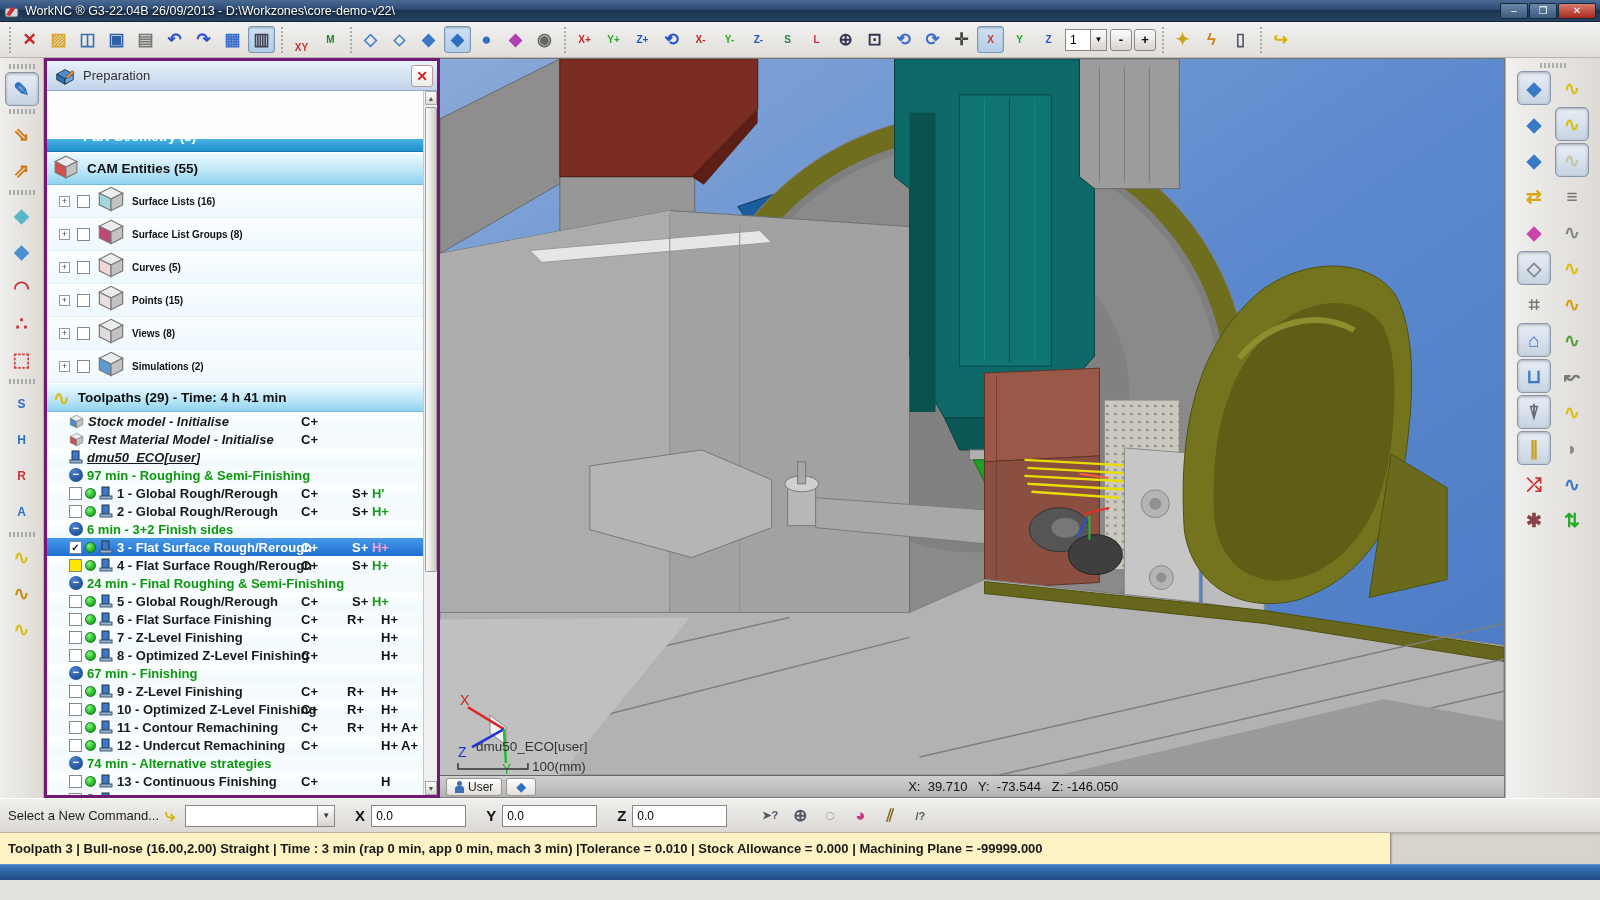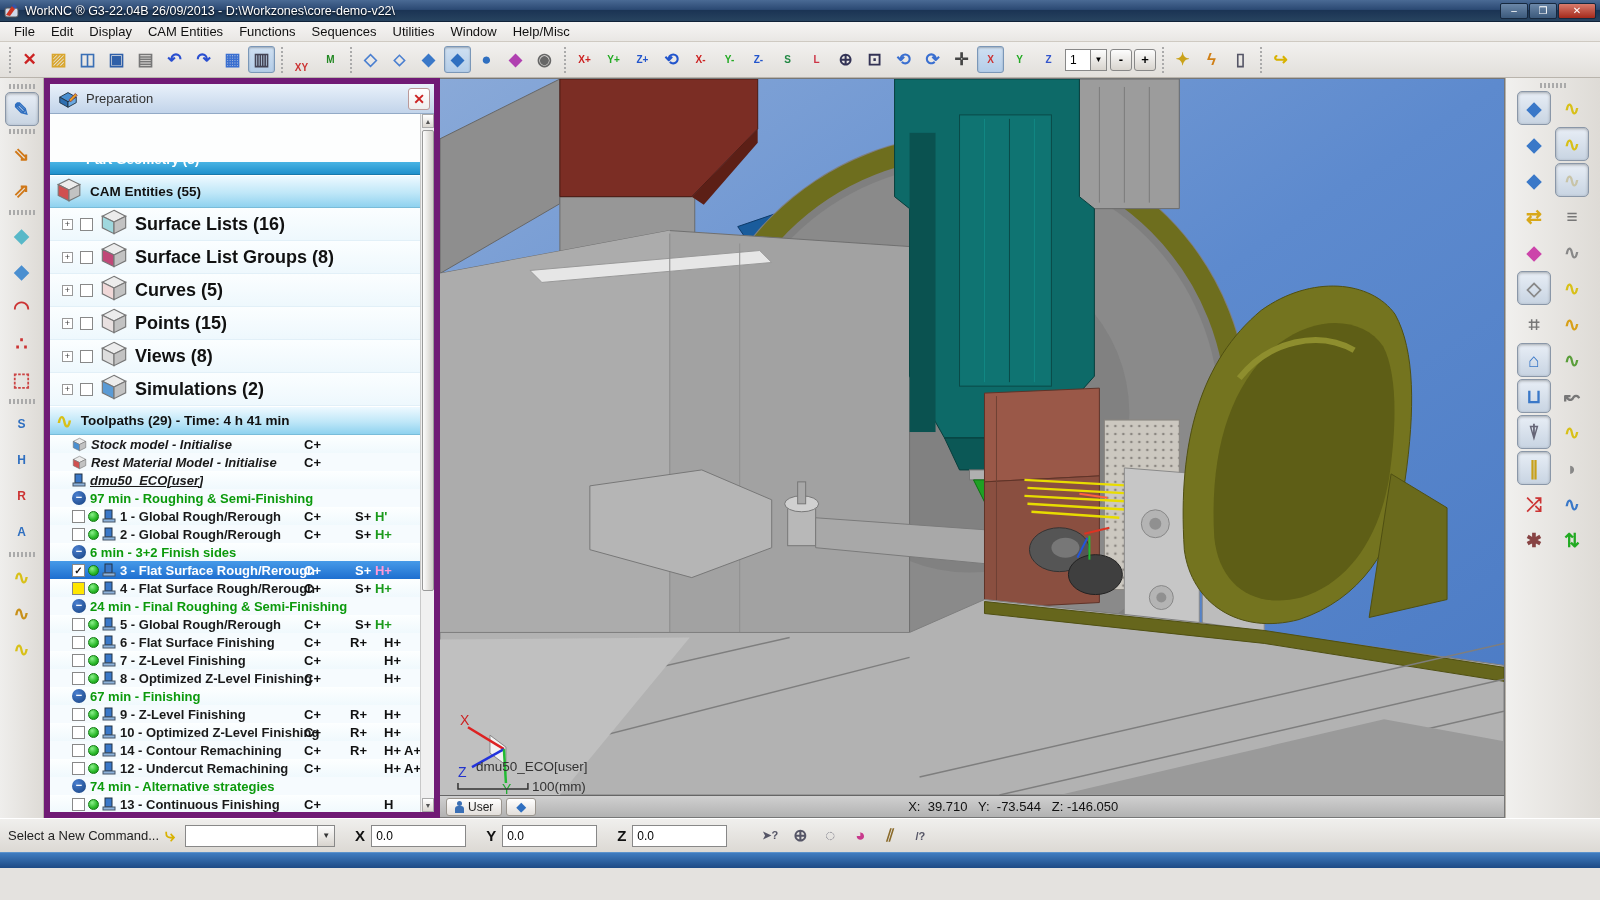--- a/index.html
+++ b/index.html
@@ -54,21 +54,21 @@
   .lstrip .handle,.rstrip .handle{width:26px;height:5px;margin:2px 0;
     background:repeating-linear-gradient(90deg,#aaa 0 2px,transparent 2px 4px);}
   .sbtn{width:34px;height:34px;margin:1px 0;display:flex;align-items:center;justify-content:center;
     border:1px solid transparent;border-radius:5px;font-weight:bold;}
   .sbtn .g{font-size:19px;line-height:1;}
   .sbtn .g.small{font-size:12px;}
   .sbtn.pressed{border:1px solid #8a97a8;background:linear-gradient(#e8eef6,#c8d4e2);
     box-shadow:inset 0 1px 3px rgba(0,0,0,.3);}
 
   
-  .panel{width:396px;background:#fff;border:6px solid #701a75;display:flex;flex-direction:column;}
+  .panel{width:396px;background:#fff;border:3px solid #701a75;display:flex;flex-direction:column;}
   .tab{height:30px;display:flex;align-items:center;padding:0 4px;
     background:linear-gradient(#e9f1fa,#c2d4ea);border-bottom:1px solid #93aac6;}
   .tab .ticon{width:24px;height:24px;margin:0 6px 0 2px;display:flex;align-items:center;justify-content:center;}
   .tab .tlabel{font-size:13px;color:#333;}
   .tab .closebtn{margin-left:auto;width:22px;height:22px;border:1px solid #b99;border-radius:3px;
     background:linear-gradient(#fff,#eee);color:#c22;font-weight:bold;font-size:14px;
     display:flex;align-items:center;justify-content:center;}
   .tab.cam{height:31px;background:linear-gradient(#cddcef,#9fbeE0);}
   .tab.cam .tlabel{font-weight:bold;text-decoration:underline;color:#1a2a3a;}
   .tab.cam .okbtn{margin-left:auto;width:26px;height:27px;border:1px solid #c8b060;border-radius:3px;
@@ -84,21 +84,21 @@
     background:linear-gradient(#eef9ff 0%,#bfe7f8 55%,#8fd2ef 100%);
     border-top:1px solid #fff;border-bottom:1px solid #79bcd9;}
   .hdr .hlabel{font-size:13.5px;font-weight:bold;color:#111;}
   .catrow{height:33px;display:flex;align-items:center;gap:7px;padding-left:12px;
     background:linear-gradient(#fbfeff,#eef8fd);border-bottom:1px solid #e2f0f8;}
   .exp{width:11px;height:11px;border:1px solid #999;background:#fff;font-size:9px;line-height:9px;
     text-align:center;color:#444;}
   .cb{width:13px;height:13px;border:1px solid #888;background:#fff;font-size:10px;line-height:12px;
     text-align:center;color:#111;font-weight:bold;flex:none;}
   .cb.yellow{background:#ffe600;}
-  .catrow .clabel{font-size:18px;font-weight:bold;color:#111;}
+  .catrow .clabel{font-size:10px;font-weight:bold;color:#111;}
 
   .trow{height:18px;display:flex;align-items:center;padding-left:22px;font-size:13px;
     background:linear-gradient(#fdffff,#f0f9fd);position:relative;}
   .trow:nth-child(odd){background:#f6fbfe;}
   .trow .lamp{width:11px;height:11px;border-radius:50%;flex:none;margin:0 3px;
     background:radial-gradient(circle at 35% 30%,#8af08a,#28b828 60%,#188818);border:1px solid #117a11;}
   .trow .lbl{font-weight:bold;color:#1a1a1a;white-space:nowrap;overflow:hidden;}
   .trow .colc{position:absolute;left:254px;font-weight:bold;color:#111;}
   .trow .colr{position:absolute;left:300px;font-weight:bold;color:#111;}
   .trow .colh{position:absolute;left:305px;font-weight:bold;color:#111;white-space:pre;}
@@ -184,31 +184,20 @@
         </svg>
     </span>
     <span class="title">WorkNC ® G3-22.04B   26/09/2013 - D:\Workzones\core-demo-v22\</span>
     <span class="winbtns">
       <span class="winbtn">–</span>
       <span class="winbtn">❐</span>
       <span class="winbtn close">✕</span>
     </span>
   </div>
 
-  <div class="menubar" id="menubar">
-      <span class="menu-item">File</span>
-      <span class="menu-item">Edit</span>
-      <span class="menu-item">Display</span>
-      <span class="menu-item">CAM Entities</span>
-      <span class="menu-item">Functions</span>
-      <span class="menu-item">Sequences</span>
-      <span class="menu-item">Utilities</span>
-      <span class="menu-item">Window</span>
-      <span class="menu-item">Help/Misc</span>
-    </div>
 
   <div class="toolbar" id="toolbar">
       <span class="tb-sep"></span>
       <span class="tbtn">
         <span class="g" style="color: rgb(204, 34, 34);">✕</span>
       </span>
       <span class="tbtn">
         <span class="g" style="color: rgb(217, 166, 46);">▨</span>
       </span>
       <span class="tbtn">
@@ -638,21 +627,21 @@
               <span class="colr">R+</span>
               <span class="colh plain"><span class="hs">H+</span></span>
             </div>
             <div class="trow tp">
               <span class="cb"></span>
               <span class="lamp"></span>
               <svg class="mini-mach" viewBox="0 0 15 14">
                 <rect x="3" y="1" width="7" height="9" fill="#3a78c8" stroke="#234"></rect>
                 <rect x="1" y="10" width="12" height="3" fill="#8fb4dc" stroke="#456"></rect>
               </svg>
-              <span class="lbl">14 - Contour Remachining</span>
+              <span class="lbl">11 - Contour Remachining</span>
               <span class="colc">C+</span>
               <span class="colr">R+</span>
               <span class="colh plain"><span class="hs">H+ A+</span></span>
             </div>
             <div class="trow tp">
               <span class="cb"></span>
               <span class="lamp"></span>
               <svg class="mini-mach" viewBox="0 0 15 14">
                 <rect x="3" y="1" width="7" height="9" fill="#3a78c8" stroke="#234"></rect>
                 <rect x="1" y="10" width="12" height="3" fill="#8fb4dc" stroke="#456"></rect>
@@ -942,14 +931,18 @@
         </span>
         <span class="cmdbtn">
           <span class="g" style="color: rgb(138, 106, 42);">⫽</span>
         </span>
         <span class="cmdbtn">
           <span class="g small" style="color: rgb(85, 85, 102);">/?</span>
         </span>
       </span>
   </div>
 
+  <div class="statusbar">
+    <span class="stext">Toolpath 3 | Bull-nose (16.00,2.00) Straight | Time : 3 min (rap 0 min, app 0 min, mach 3 min) |Tolerance = 0.010 | Stock Allowance = 0.000 | Machining Plane = -99999.000</span>
+    <span class="status-grip"></span>
+  </div>
   <div class="bottomstrip"></div>
 </div>
 
 </body></html>

